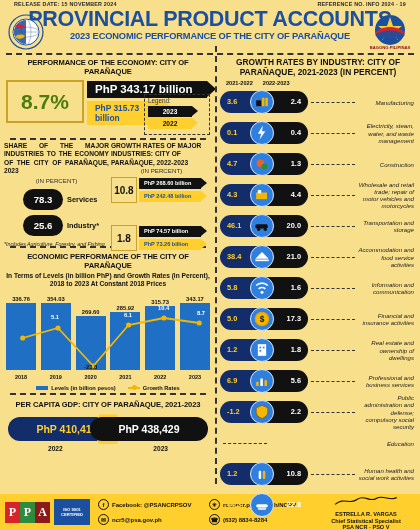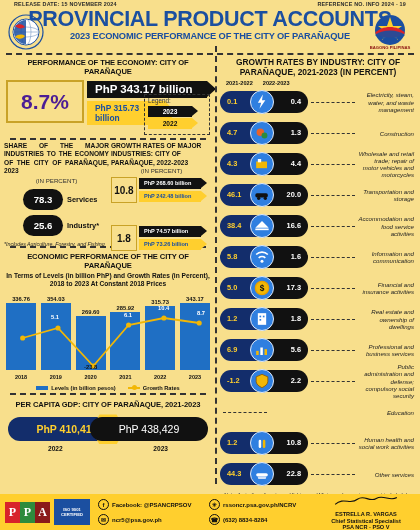--- a/index.html
+++ b/index.html
@@ -26,21 +26,21 @@
   .cols { display:flex; height:432px; }
   .colL { width:216px; position:relative; padding:0 4px; }
   .colR { width:204px; position:relative; padding:0 4px; }
   .vdash { position:absolute; left:215px; top:46px; height:438px; border-left:2px dashed #333; }
 
   .sect-title { text-align:center; font-size:7.6px; font-weight:bold; color:#111; letter-spacing:-0.1px; padding:3px 0 2px 0;}
 
   
   .perf { display:flex; align-items:flex-start; gap:3px; padding:2px 2px 0 2px; height:58px;}
   .big-pct { width:78px; height:43px; border:2px solid #C9A227; background:#F8DF8C;
-     display:flex; align-items:center; justify-content:center; font-size:21px; font-weight:bold; color:#4c1d95;}
+     display:flex; align-items:center; justify-content:center; font-size:21px; font-weight:bold; color:#4d7c0f;}
   .arrows { flex:1; position:relative; }
   .arrow-black { position:relative; background:#111; color:#fff; font-size:11.5px; font-weight:bold;
      height:17px; line-height:17px; padding-left:8px; width:120px; margin-top:1px;}
   .arrow-black:after { content:""; position:absolute; right:-9px; top:0; border-left:9px solid #111;
      border-top:8.5px solid transparent; border-bottom:8.5px solid transparent;}
   .arrow-yellow { position:relative; background:#FFCF2E; color:#1B4FA0; font-size:8.4px; font-weight:bold;
      height:24px; padding:2px 0 0 8px; width:78px; margin-top:3px; line-height:10px;}
   .arrow-yellow:after { content:""; position:absolute; right:-11px; top:0; border-left:11px solid #FFCF2E;
      border-top:12px solid transparent; border-bottom:12px solid transparent;}
   .legend-box { position:absolute; right:0px; top:14px; width:66px; border:1.6px dashed #333; padding:2px 3px 4px 3px;}
@@ -99,21 +99,21 @@
   .sw-blue { width:12px; height:4px; background:#1F6FC4;}
   .sw-line { width:12px; height:2px; background:#F2B705; position:relative;}
   .sw-line:after{content:""; position:absolute; left:4px; top:-2px; width:5px; height:5px; border-radius:50%; background:#F2B705;}
 
   
   .pc-wrap { padding-top:2px;}
   .pc-row { position:relative; height:30px; margin:3px 4px 0 4px;}
   .pc-blue { position:absolute; left:0; top:3px; width:118px; height:24px; border-radius:12px; background:#132D6B;
      display:flex; align-items:center; justify-content:center; color:#FFCF2E; font-size:10.5px; font-weight:bold;}
   .pc-black { position:absolute; right:0; top:3px; width:118px; height:24px; border-radius:12px; background:#111;
-     display:flex; align-items:center; justify-content:center; color:#fff; font-size:10.5px; font-weight:normal;}
+     display:flex; align-items:center; justify-content:center; color:#fff; font-size:10.5px; font-weight:bold;}
   .pc-hex { position:absolute; left:50%; transform:translateX(-50%); top:0; width:34px; height:30px;
      background:#FFCF2E; clip-path:polygon(25% 0,75% 0,100% 50%,75% 100%,25% 100%,0 50%);
      display:flex; align-items:center; justify-content:center;}
   .pc-years { display:flex; justify-content:space-between; padding:1px 44px 0 44px;}
   .pc-years span { font-size:6.6px; font-weight:bold; color:#111;}
 
   
   .rtitle { text-align:center; font-size:8.4px; font-weight:bold; color:#111; line-height:9.6px; padding-top:3px;}
   .rhead { display:flex; gap:10px; padding:3px 0 1px 6px; }
   .rhead span { font-size:5.6px; font-weight:bold; color:#111;}
@@ -334,20 +334,37 @@
       <div class="rhead">
         <span>2021-2022</span>
         <span>2022-2023</span>
       </div>
 
       <div id="industry-rows">
           <div class="irow">
             <div class="cap">
               <div class="cap-blue"></div>
               <div class="cap-black"></div>
+              <div class="vL">3.6</div>
+              <div class="vR">2.4</div>
+              <div class="icn">
+                <svg viewBox="0 0 24 24" width="20" height="20">
+                  <rect x="5" y="10" width="6" height="7" fill="#111"></rect>
+                  <rect x="12" y="7" width="3" height="10" fill="#F2B705"></rect>
+                  <rect x="16" y="7" width="3" height="10" fill="#F2B705"></rect>
+                </svg>
+              </div>
+            </div>
+            <div class="dots"></div>
+            <div class="ilbl">Manufacturing</div>
+          </div>
+          <div class="irow">
+            <div class="cap">
+              <div class="cap-blue"></div>
+              <div class="cap-black"></div>
               <div class="vL">0.1</div>
               <div class="vR">0.4</div>
               <div class="icn">
                 <svg viewBox="0 0 24 24" width="20" height="20">
                   <path d="M13 3 L7 13 L11 13 L9 20 L16 10 L12 10 Z" fill="#fff"></path>
                 </svg>
               </div>
             </div>
             <div class="dots"></div>
             <div class="ilbl">Electricity, steam, water, and waste management</div>
@@ -399,21 +416,21 @@
               </div>
             </div>
             <div class="dots"></div>
             <div class="ilbl">Transportation and storage</div>
           </div>
           <div class="irow">
             <div class="cap">
               <div class="cap-blue"></div>
               <div class="cap-black"></div>
               <div class="vL">38.4</div>
-              <div class="vR">16.6</div>
+              <div class="vR">21.0</div>
               <div class="icn">
                 <svg viewBox="0 0 24 24" width="20" height="20">
                   <path d="M4 14 H20 L12 6 Z" fill="#fff"></path>
                   <rect x="4" y="15" width="16" height="2" fill="#fff"></rect>
                 </svg>
               </div>
             </div>
             <div class="dots"></div>
             <div class="ilbl">Accommodation and food service activities</div>
           </div>

